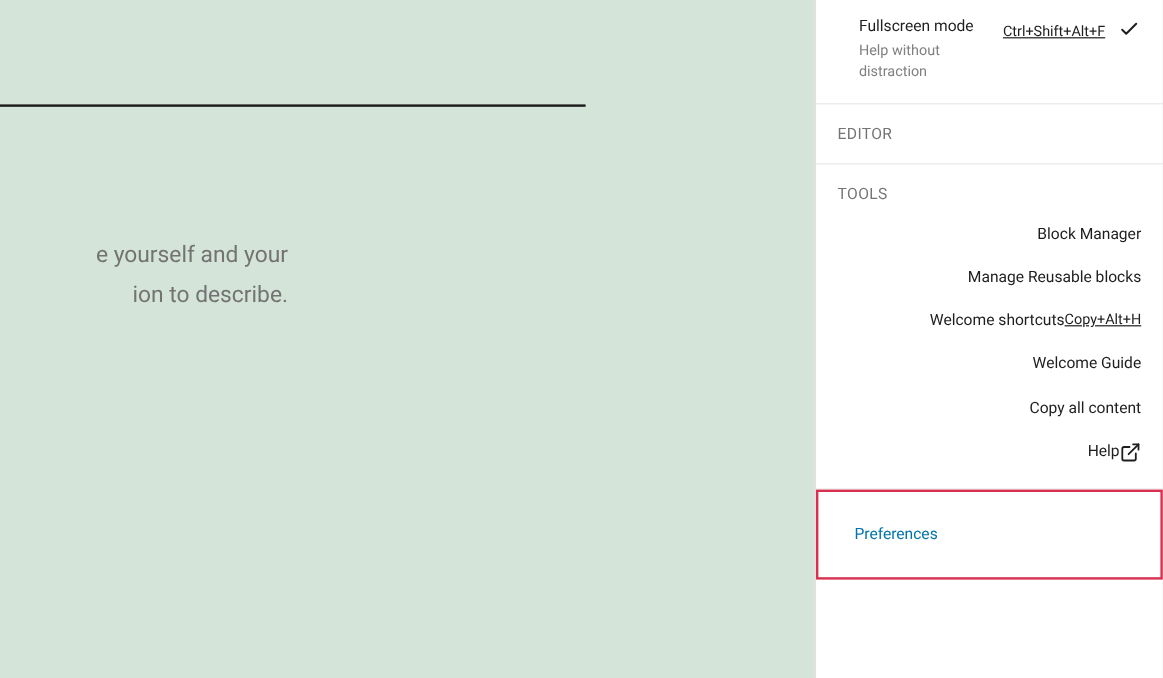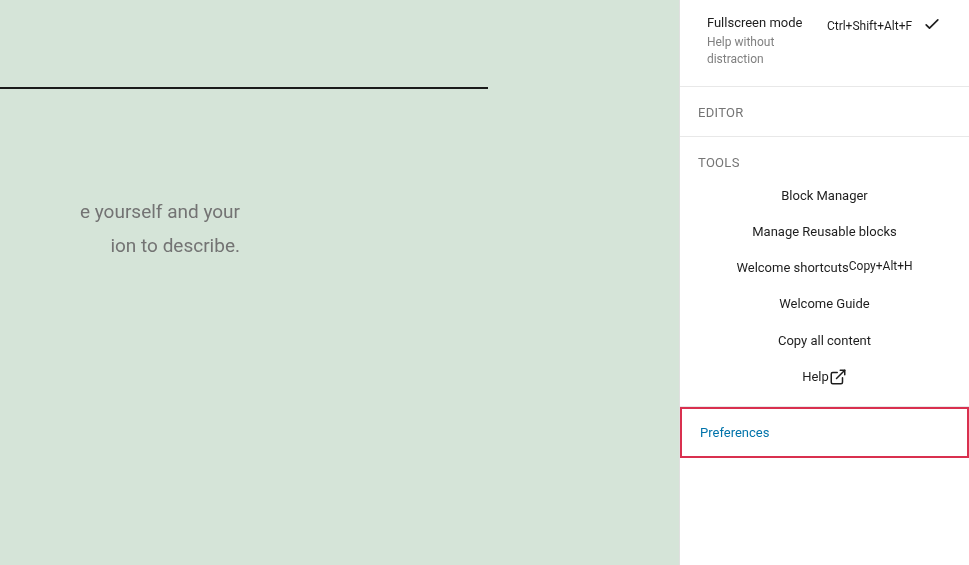--- a/index.html
+++ b/index.html
@@ -58,46 +58,46 @@
     .group-label {
       font-size: 13px;
       text-transform: uppercase;
       color: #757575;
       padding: 10px 18px 8px;
       letter-spacing: 0.3px;
     }
     .menu-item {
       display: flex;
       align-items: flex-start;
-      justify-content: center;
+      justify-content: flex-end;
       padding: 9px 18px;
       cursor: pointer;
       min-height: 36px;
     }
     .menu-item-left { display: flex; flex-direction: column; }
     .menu-item-title { font-size: 13px; color: #1e1e1e; line-height: 1.4; }
     .menu-item-desc { font-size: 12px; color: #808080; line-height: 1.4; margin-top: 2px; max-width: 120px; }
     .menu-item-right {
       display: flex;
       align-items: center;
       gap: 10px;
       min-width: 0;
       flex-shrink: 0;
     }
-    .shortcut { font-size: 12px; color: #1e1e1e; white-space: nowrap; }
+    .shortcut { font-size: 12px; color: #1e1e1e; white-space: nowrap; text-decoration: underline; }
     .check-icon svg { width: 20px; height: 20px; }
     .check-icon svg path { stroke: #1e1e1e; stroke-width: 2; fill: none; stroke-linecap: round; stroke-linejoin: round; }
     .external-icon svg { width: 18px; height: 18px; }
     .external-icon svg path,
     .external-icon svg polyline,
     .external-icon svg line { stroke: #1e1e1e; stroke-width: 2; fill: none; stroke-linecap: round; stroke-linejoin: round; }
     .preferences-section {
       border: 2px solid #d9304f;
       margin: 0;
-      padding: 0;
+      padding: 12px;
     }
     .preferences-item {
       padding: 16px 18px;
       cursor: pointer;
     }
     .preferences-label {
       font-size: 13px;
       color: #0073aa;
     }
     .first-item { padding-top: 6px; padding-bottom: 10px; }

